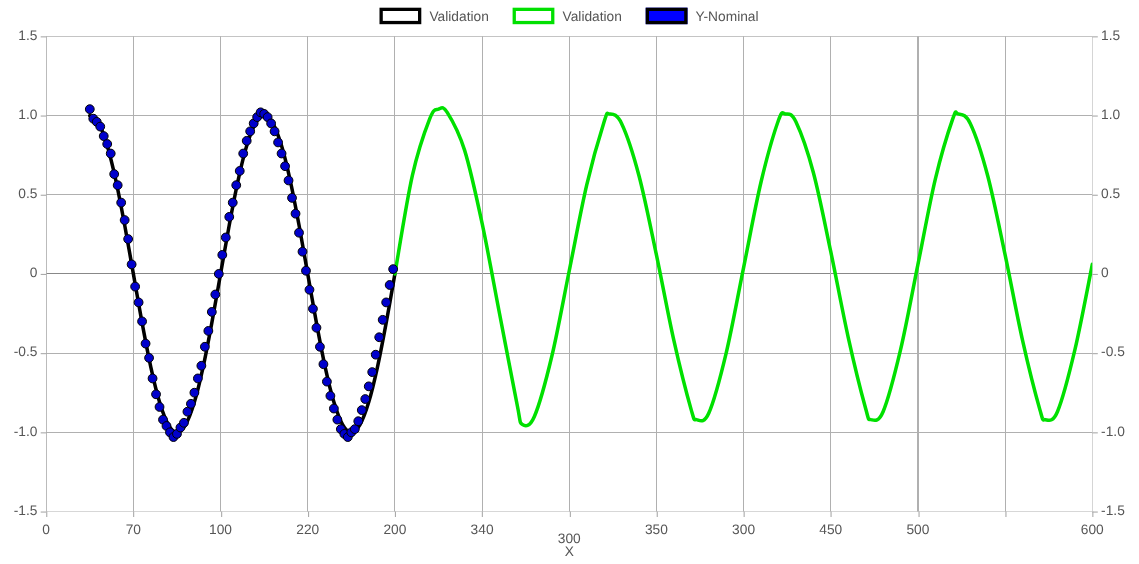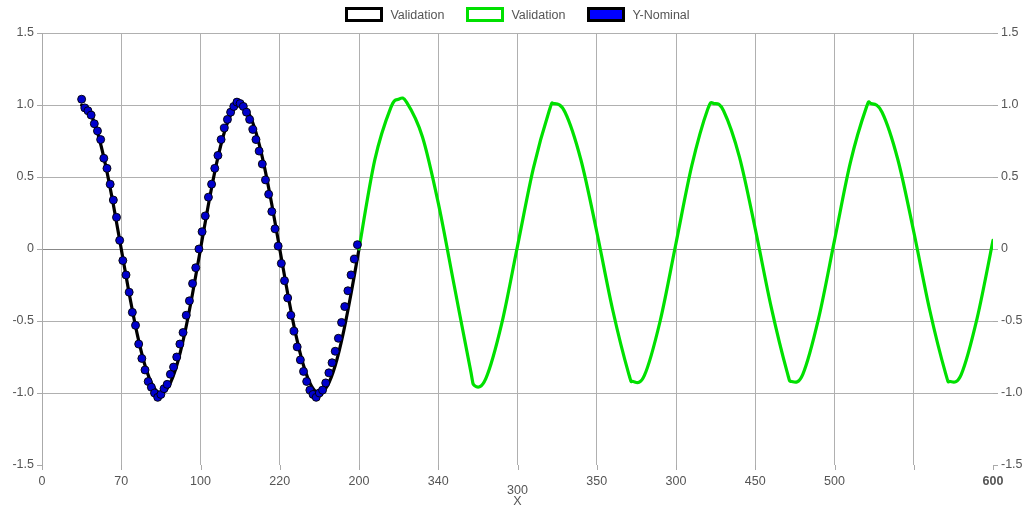--- a/index.html
+++ b/index.html
@@ -255,21 +255,21 @@
       <div class="tick-label xlabel-tick" style="left: 175.5px; top: 474px; width: 50px;">100</div>
       <div class="tick-label xlabel-tick" style="left: 254.75px; top: 474px; width: 50px;">220</div>
       <div class="tick-label xlabel-tick" style="left: 334px; top: 474px; width: 50px;">200</div>
       <div class="tick-label xlabel-tick" style="left: 413.25px; top: 474px; width: 50px;">340</div>
       <div class="tick-label xlabel-tick" style="left: 492.5px; top: 483px; width: 50px;">300</div>
       <div class="tick-label xlabel-tick" style="left: 571.75px; top: 474px; width: 50px;">350</div>
       <div class="tick-label xlabel-tick" style="left: 651px; top: 474px; width: 50px;">300</div>
       <div class="tick-label xlabel-tick" style="left: 730.25px; top: 474px; width: 50px;">450</div>
       <div class="tick-label xlabel-tick" style="left: 809.5px; top: 474px; width: 50px;">500</div>
       <div class="tick-label xlabel-tick" style="left: 888.75px; top: 472px; width: 50px; margin-top: 44px;">550</div>
-      <div class="tick-label xlabel-tick" style="left: 968px; top: 474px; width: 50px; font-weight: bold;">600</div>
+      <div class="tick-label xlabel-tick" style="left: 968px; top: 474px; width: 50px;">600</div>
     </div>
 
   <div id="xaxis-title">X</div>
 <div class="tick-mark" style="left: 37px; top: 33px; width: 5px; height: 1px;"></div>
     <div class="tick-mark" style="left: 37px; top: 105px; width: 5px; height: 1px;"></div>
     <div class="tick-mark" style="left: 37px; top: 177px; width: 5px; height: 1px;"></div>
     <div class="tick-mark" style="left: 37px; top: 249px; width: 5px; height: 1px;"></div>
     <div class="tick-mark" style="left: 37px; top: 321px; width: 5px; height: 1px;"></div>
     <div class="tick-mark" style="left: 37px; top: 393px; width: 5px; height: 1px;"></div>
     <div class="tick-mark" style="left: 37px; top: 465px; width: 5px; height: 1px;"></div>

